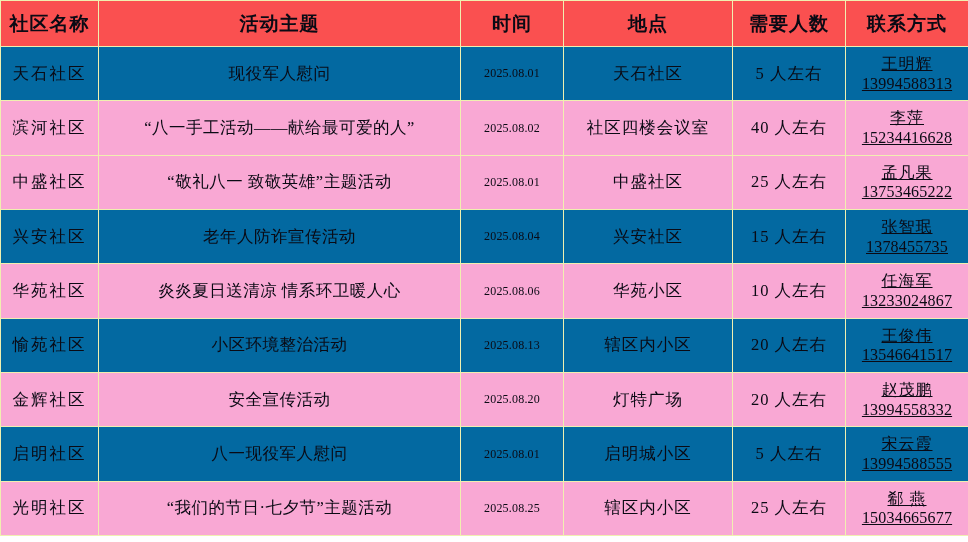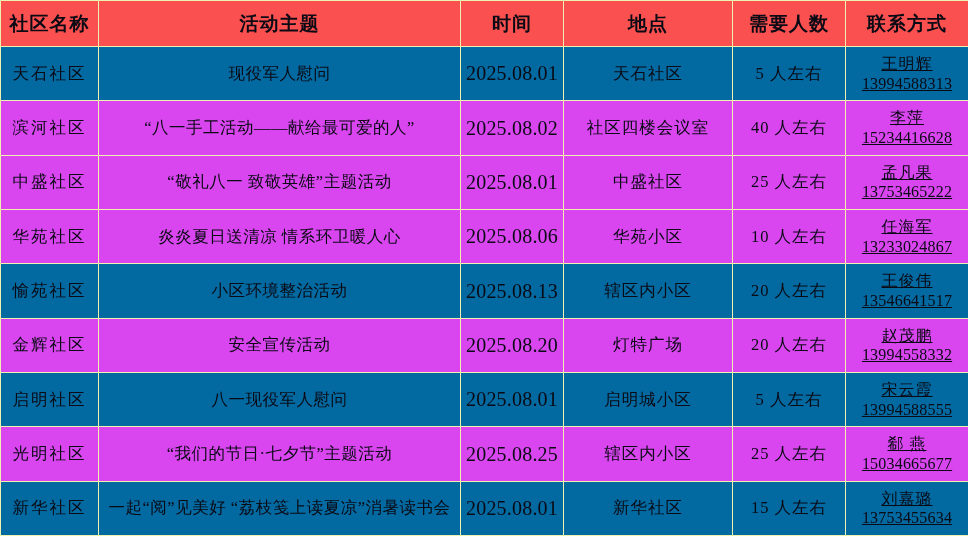--- a/index.html
+++ b/index.html
@@ -46,21 +46,21 @@
   tbody td {
     font-size: 16.5px;
   }
   td.col-community {
     letter-spacing: 2px;
   }
   td.col-theme {
     letter-spacing: 0.5px;
   }
   td.col-time {
-    font-size: 20px;
+    font-size: 12px;
     letter-spacing: 0.2px;
   }
   td.col-location {
     letter-spacing: 1px;
   }
   td.col-people {
     letter-spacing: 1px;
   }
   td.col-contact {
     font-size: 16px;
@@ -75,21 +75,21 @@
     display: block;
     letter-spacing: 0.2px;
   }
   .col-w-community { width: 98px; }
   .col-w-theme     { width: 362px; }
   .col-w-time      { width: 103px; }
   .col-w-location  { width: 169px; }
   .col-w-people    { width: 113px; }
   .col-w-contact   { width: 123px; }
 </style>
-<style>thead th{background:#fa5050;}tbody tr.row-blue td{background:#0369a1;}tbody tr.row-pink td{background:#d946ef;}#activity-table td,#activity-table th{border-color:#f0f0b0;color:#0a0a14;}</style></head>
+<style>thead th{background:#fa5050;}tbody tr.row-blue td{background:#0369a1;}tbody tr.row-pink td{background:#f9a8d4;}#activity-table td,#activity-table th{border-color:#f0f0b0;color:#0a0a14;}</style></head>
 <body>
 
 <table id="activity-table">
   <colgroup>
     <col class="col-w-community">
     <col class="col-w-theme">
     <col class="col-w-time">
     <col class="col-w-location">
     <col class="col-w-people">
     <col class="col-w-contact">
@@ -131,20 +131,31 @@
         <td class="col-community">中盛社区</td>
         <td class="col-theme">“敬礼八一 致敬英雄”主题活动</td>
         <td class="col-time">2025.08.01</td>
         <td class="col-location">中盛社区</td>
         <td class="col-people">25 人左右</td>
         <td class="col-contact">
           <span class="contact-name">孟凡果</span>
           <span class="contact-phone">13753465222</span>
         </td>
       </tr>
+      <tr class="row-blue">
+        <td class="col-community">兴安社区</td>
+        <td class="col-theme">老年人防诈宣传活动</td>
+        <td class="col-time">2025.08.04</td>
+        <td class="col-location">兴安社区</td>
+        <td class="col-people">15 人左右</td>
+        <td class="col-contact">
+          <span class="contact-name">张智珉</span>
+          <span class="contact-phone">1378455735</span>
+        </td>
+      </tr>
       <tr class="row-pink">
         <td class="col-community">华苑社区</td>
         <td class="col-theme">炎炎夏日送清凉 情系环卫暖人心</td>
         <td class="col-time">2025.08.06</td>
         <td class="col-location">华苑小区</td>
         <td class="col-people">10 人左右</td>
         <td class="col-contact">
           <span class="contact-name">任海军</span>
           <span class="contact-phone">13233024867</span>
         </td>
@@ -186,25 +197,14 @@
         <td class="col-community">光明社区</td>
         <td class="col-theme">“我们的节日·七夕节”主题活动</td>
         <td class="col-time">2025.08.25</td>
         <td class="col-location">辖区内小区</td>
         <td class="col-people">25 人左右</td>
         <td class="col-contact">
           <span class="contact-name">郗 燕</span>
           <span class="contact-phone">15034665677</span>
         </td>
       </tr>
-      <tr class="row-blue">
-        <td class="col-community">新华社区</td>
-        <td class="col-theme">一起“阅”见美好  “荔枝笺上读夏凉”消暑读书会</td>
-        <td class="col-time">2025.08.01</td>
-        <td class="col-location">新华社区</td>
-        <td class="col-people">15 人左右</td>
-        <td class="col-contact">
-          <span class="contact-name">刘嘉璐</span>
-          <span class="contact-phone">13753455634</span>
-        </td>
-      </tr>
     </tbody>
 </table>
 
 </body></html>

